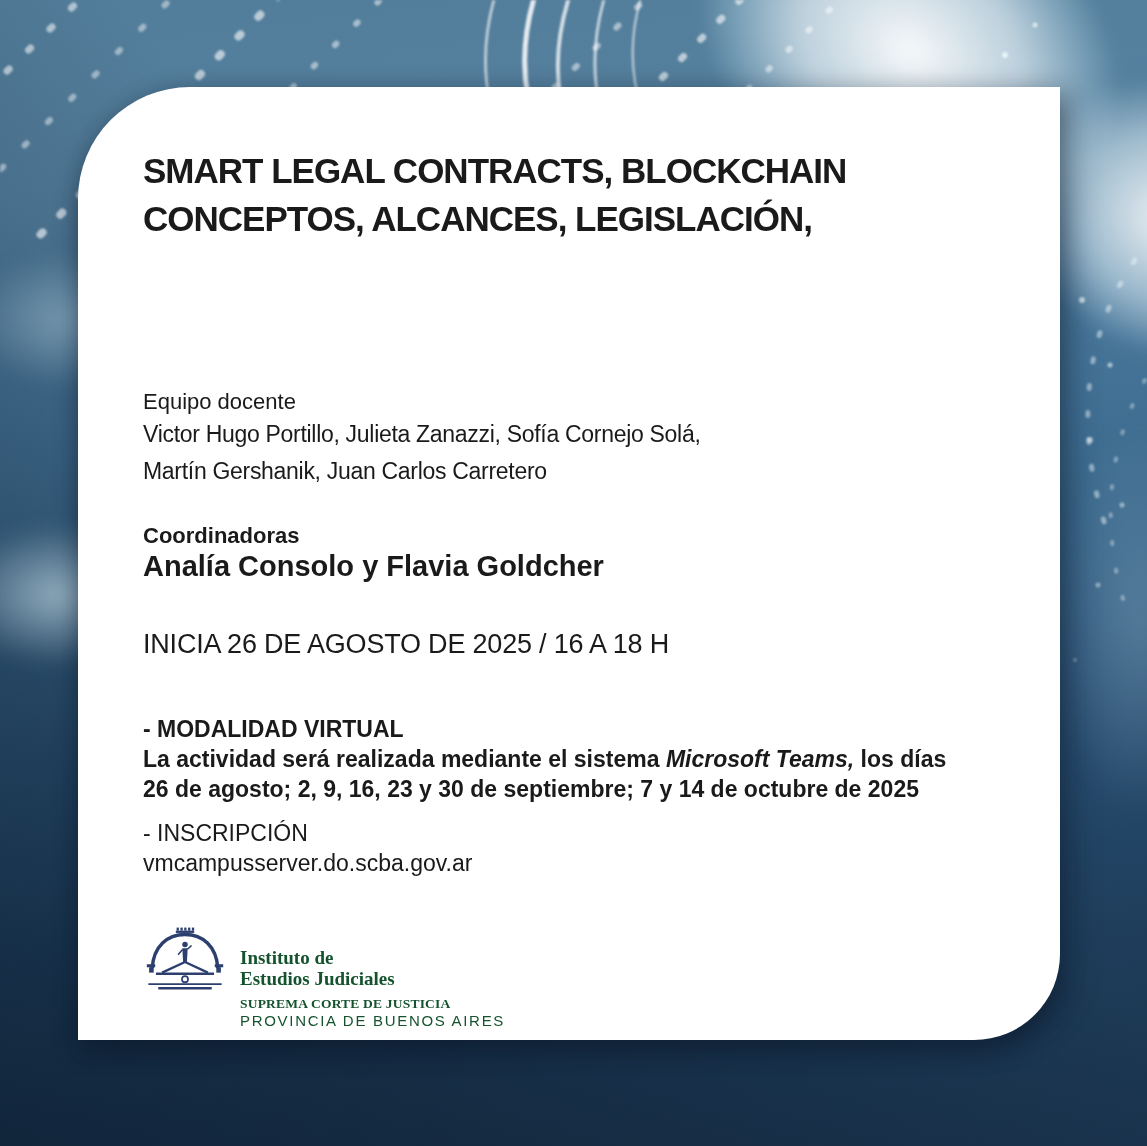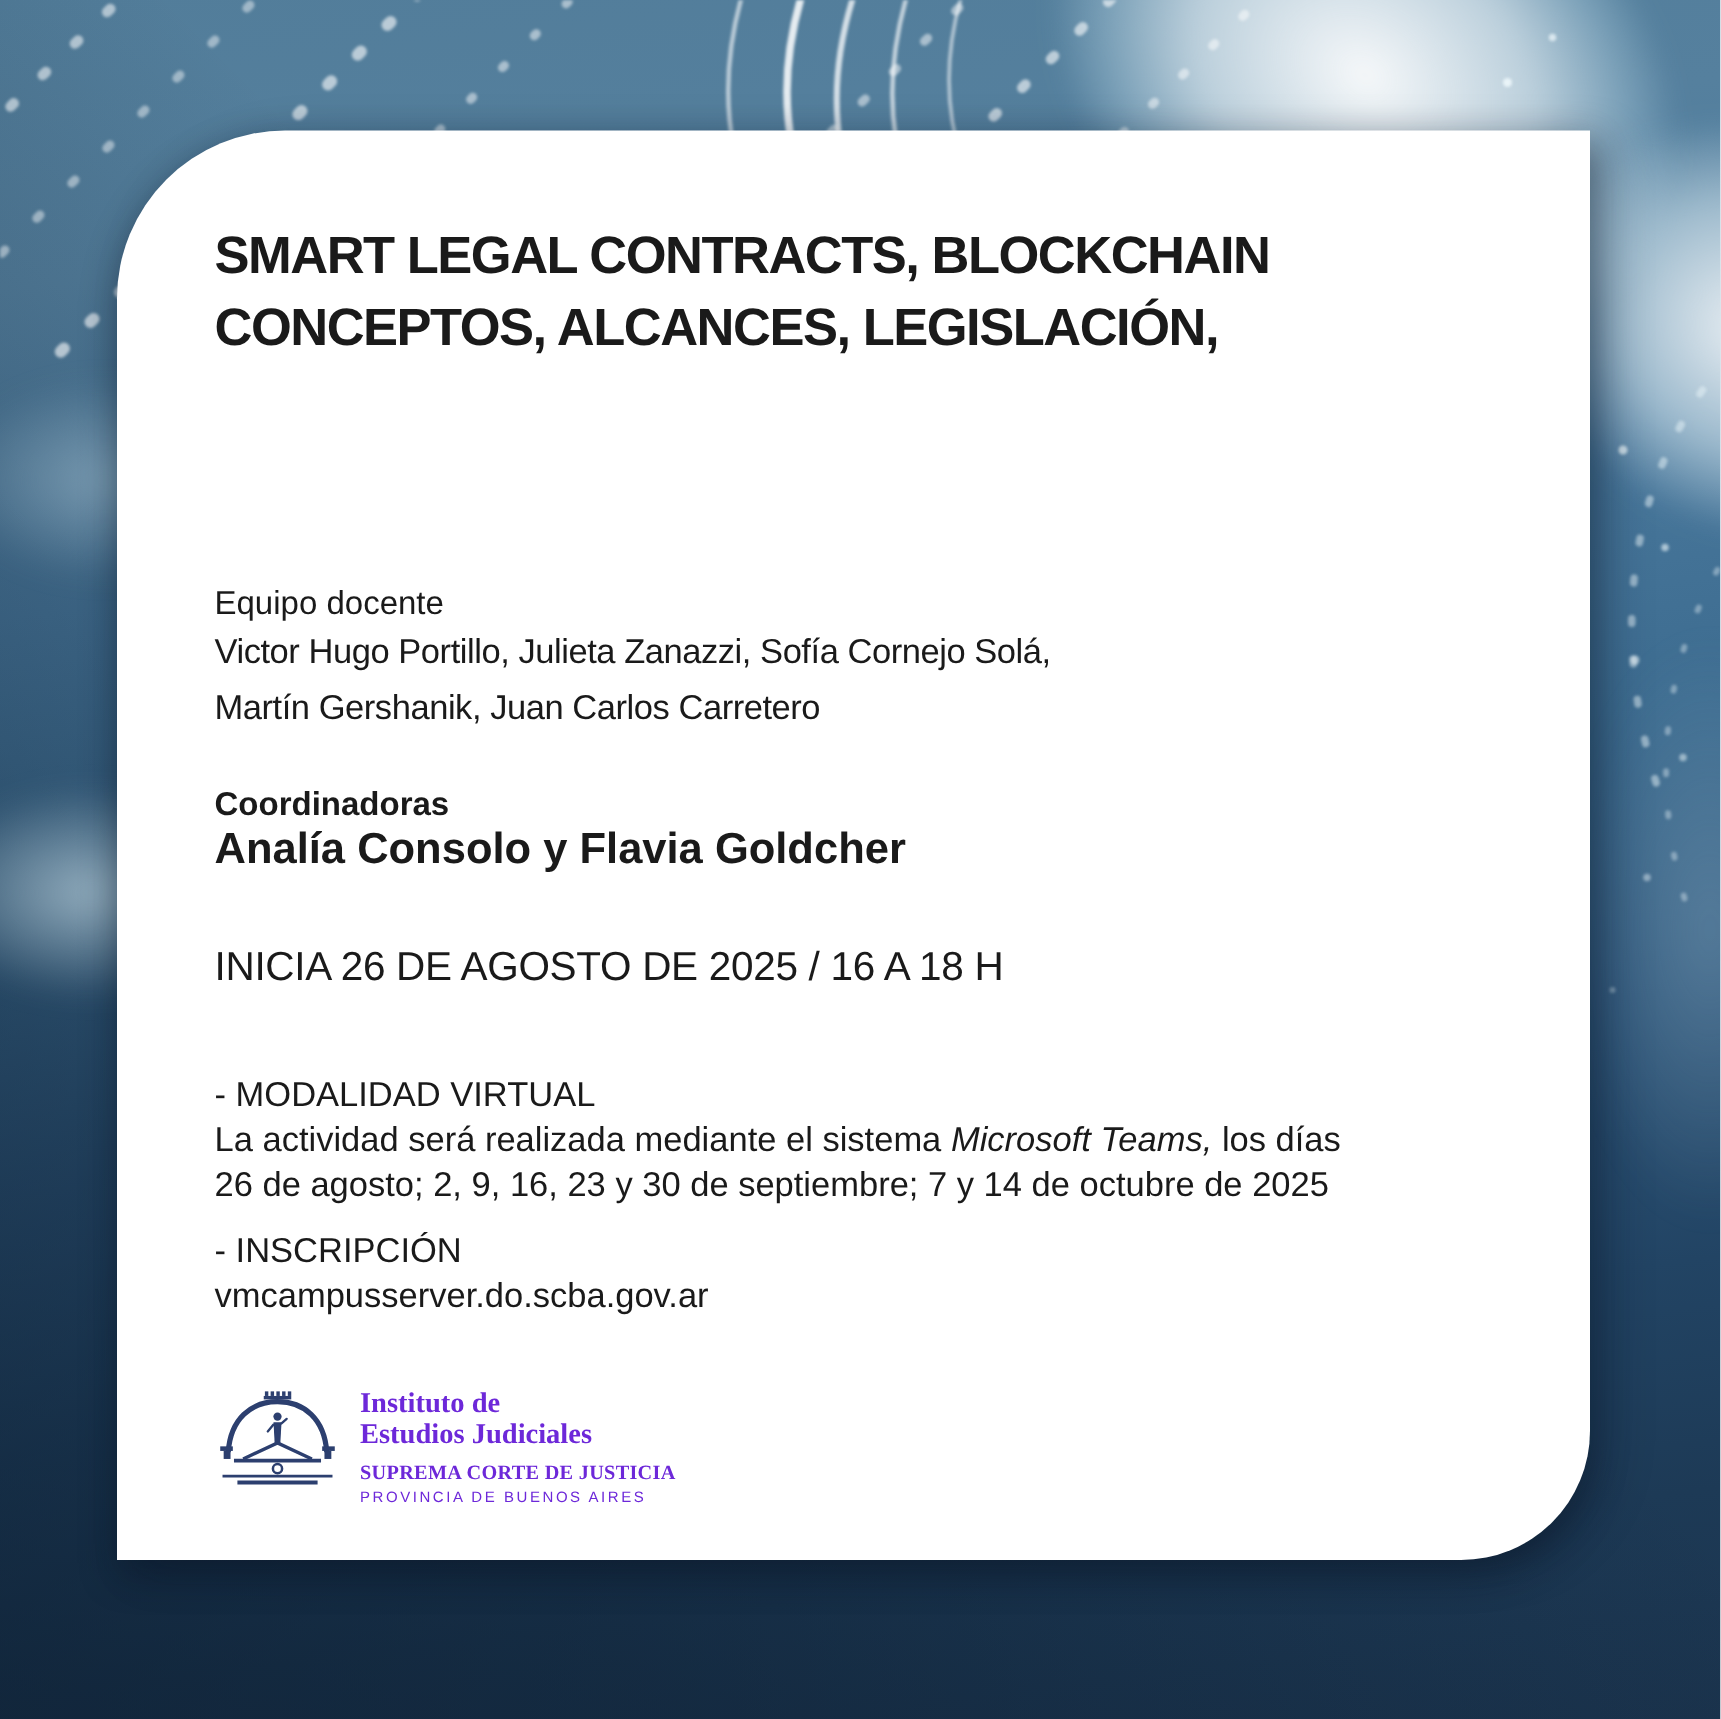--- a/index.html
+++ b/index.html
@@ -73,40 +73,40 @@
 
   .section-label { font-size: 22px; line-height: 28px; }
   .team-block { top: 301px; }
   .names { font-size: 23px; line-height: 37px; letter-spacing: -0.3px; white-space: nowrap; }
   .coord-block { top: 435px; font-weight: bold; }
   .coord-names { font-size: 29px; line-height: 33px; }
 
   .start-block { top: 542px; font-size: 27px; letter-spacing: -0.2px; white-space: nowrap; }
 
   .modality-block { top: 627px; font-size: 23px; line-height: 30px; }
-  .modality-block div { white-space: nowrap; }
+  .modality-block div { white-space: nowrap; font-weight: bold; }
   .em { font-style: italic; }
 
   .inscription-block { top: 731px; font-size: 23px; line-height: 30px; }
 
   
   .logo-row { top: 833px; display: flex; align-items: flex-start; }
   .logo-mark { width: 84px; height: 90px; flex: 0 0 auto; }
-  .logo-text { margin-left: 13px; margin-top: 5px; color: #6d28d9; }
+  .logo-text { margin-left: 13px; margin-top: 27px; color: #14532d; }
   .logo-institute {
     font-family: "Liberation Serif", serif;
     font-weight: bold; font-size: 19px; line-height: 21px;
   }
   .logo-court {
     font-family: "Liberation Serif", serif;
     font-weight: bold; font-size: 13.5px; line-height: 16px;
     margin-top: 7px; letter-spacing: 0.2px;
   }
   .logo-province {
-    font-size: 10px; line-height: 13px; letter-spacing: 1.7px; margin-top: 2px;
+    font-size: 15px; line-height: 13px; letter-spacing: 1.7px; margin-top: 2px;
   }
 </style>
 </head>
 <body>
 
 <div class="page">
 
   <div class="bg-layer flare-top"></div>
   <div class="bg-layer flare-right"></div>
   <div class="bg-layer left-band-1"></div>

